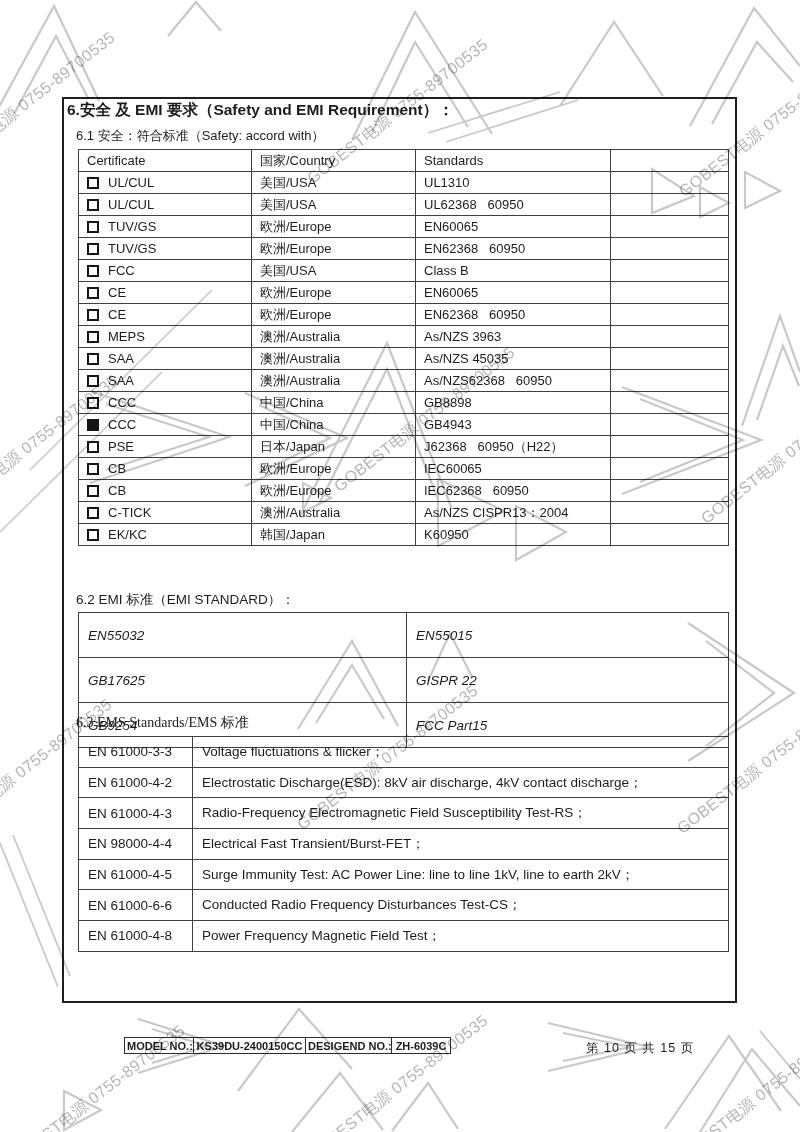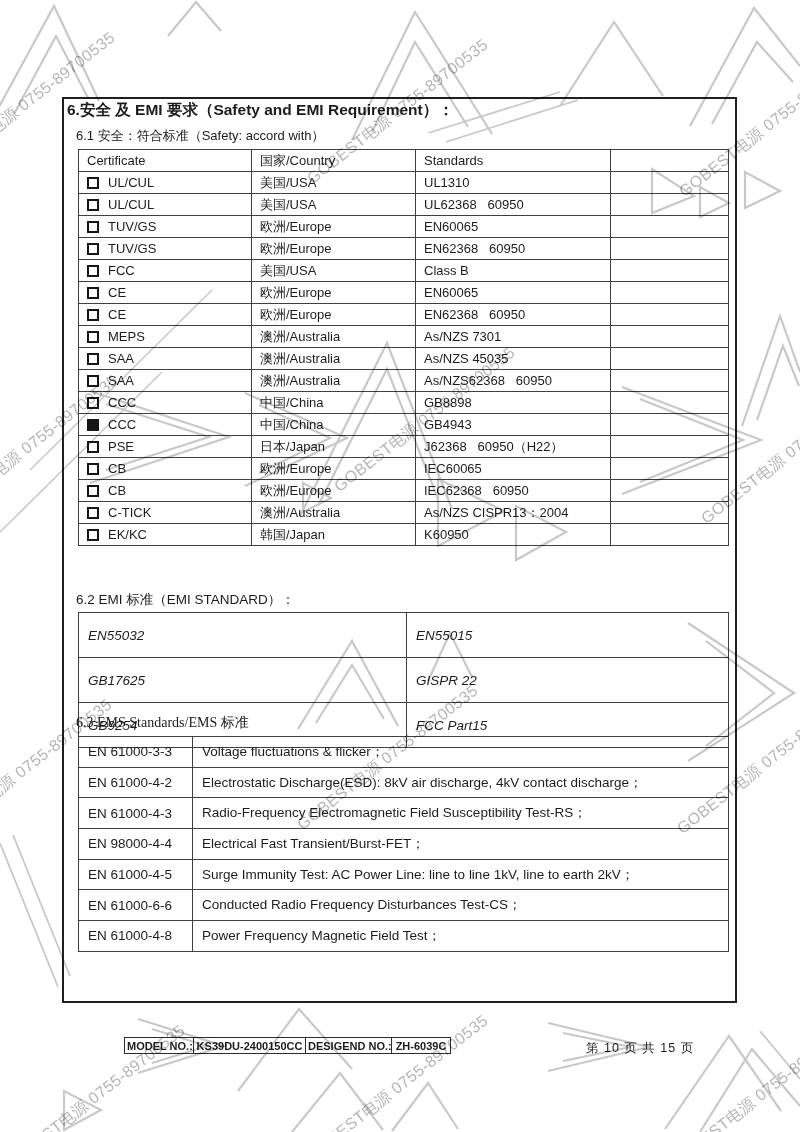--- a/index.html
+++ b/index.html
@@ -177,21 +177,21 @@
           <tr>
             <td><span class="checkbox"></span><span>CE</span></td>
             <td>欧洲/Europe</td>
             <td>EN62368   60950</td>
             <td></td>
           </tr>
 
           <tr>
             <td><span class="checkbox"></span><span>MEPS</span></td>
             <td>澳洲/Australia</td>
-            <td>As/NZS 7301</td>
+            <td>As/NZS 3963</td>
             <td></td>
           </tr>
 
           <tr>
             <td><span class="checkbox"></span><span>SAA</span></td>
             <td>澳洲/Australia</td>
             <td>As/NZS 45035</td>
             <td></td>
           </tr>
 

